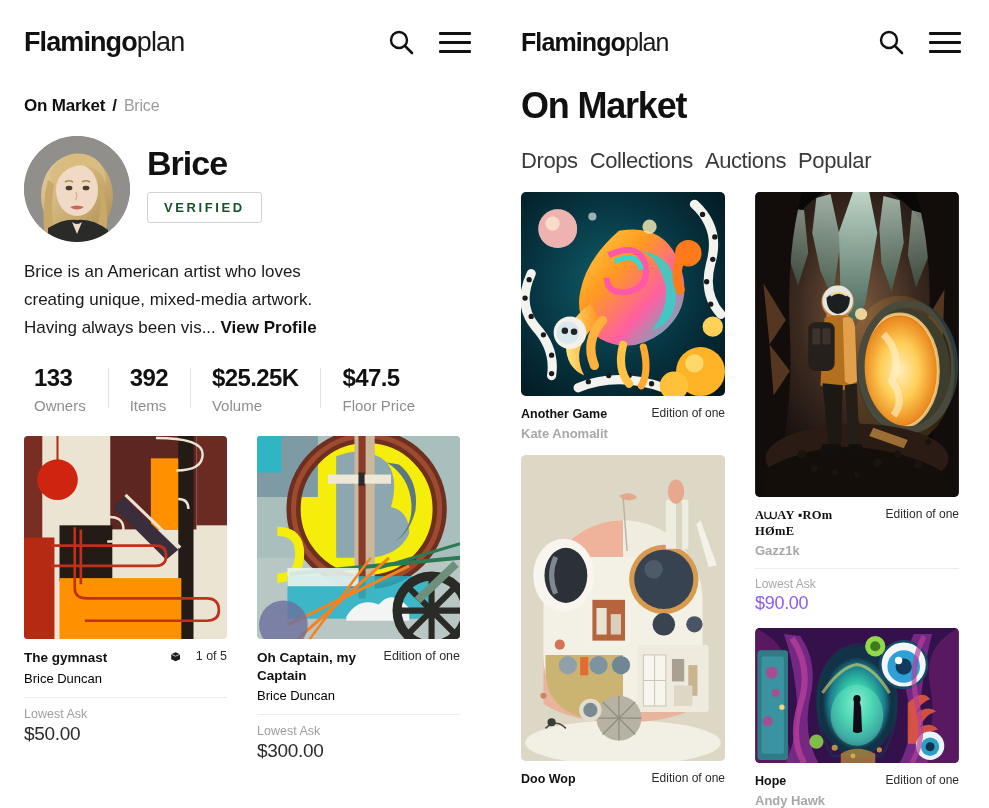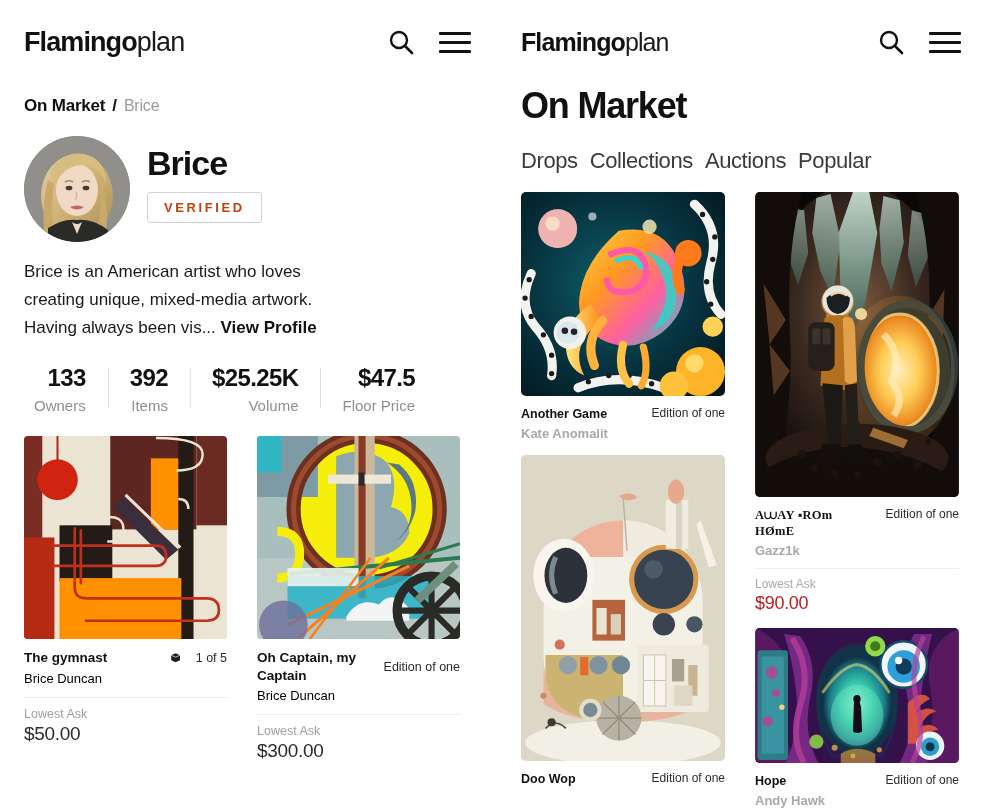--- a/index.html
+++ b/index.html
@@ -52,53 +52,53 @@
     flex: none; overflow: hidden; background: #8d8c88;
     position: relative;
   }
   .avatar svg { display: block; width: 100%; height: 100%; }
   .profile-meta { padding-top: 10px; }
   .profile-name { font-size: 34px; font-weight: bold; letter-spacing: -1px; line-height: 1.05; }
   .verified-badge {
     display: inline-block; margin-top: 10px;
     border: 1px solid #d2d2d2; border-radius: 3px;
     padding: 7px 16px; font-size: 13px; font-weight: bold;
-    letter-spacing: 2.6px; color: #c2410c;
+    letter-spacing: 2.6px; color: #14532d;
   }
   .bio {
     padding: 16px 24px 0; font-size: 17px; line-height: 1.65;
     color: #1a1a1a; max-width: 370px;
   }
   .bio .view-profile { font-weight: bold; color: #111; cursor: pointer; white-space: nowrap; }
 
   
   .stats {
     display: flex; align-items: stretch; padding: 22px 24px 0;
   }
-  .stat { padding: 0 22px; text-align: right; position: relative; }
+  .stat { padding: 0 22px; text-align: left; position: relative; }
   .stat:first-child { padding-left: 10px; }
   .stat + .stat::before {
     content: ""; position: absolute; left: 0; top: 4px; bottom: 6px;
     width: 1px; background: #e2e2e2;
   }
   .stat-value { font-size: 24px; font-weight: bold; letter-spacing: -0.6px; }
   .stat-label { font-size: 15px; color: #8e8e8e; margin-top: 5px; }
 
   
   .left-grid {
     display: flex; gap: 30px; padding: 22px 24px 0;
   }
   .lcard { width: 203px; }
   .lcard-art {
     width: 203px; height: 203px; border-radius: 4px; overflow: hidden;
     background: #eee;
   }
   .lcard-art svg { display: block; width: 100%; height: 100%; }
   .lcard-head {
-    display: flex; justify-content: space-between; align-items: center;
+    display: flex; justify-content: space-between; align-items: flex-start;
     gap: 6px; margin-top: 10px;
   }
   .lcard-title { font-size: 13.5px; font-weight: bold; line-height: 1.3; }
   .lcard-edition {
     font-size: 12.5px; color: #2b2b2b; white-space: nowrap; flex: none;
     display: flex; align-items: center; gap: 15px;
   }
   .stack-icon { width: 11px; height: 11px; display: inline-block; position: relative; flex: none; }
   .lcard-artist { font-size: 13px; color: #000000; margin-top: 4px; }
   .lcard-divider { height: 1px; background: #ececec; margin: 11px 0 9px; }
@@ -125,21 +125,21 @@
   .rcard-head {
     display: flex; justify-content: space-between; align-items: flex-start;
     gap: 22px; margin-top: 10px;
   }
   .rcard-title { font-size: 12.5px; font-weight: bold; line-height: 1.3; }
   .rcard-title.glyph { font-family: Liberation Serif, serif; letter-spacing: 0.3px; }
   .rcard-edition { font-size: 12px; color: #2b2b2b; white-space: nowrap; flex: none; }
   .rcard-artist { font-size: 13px; color: #a8a8a8; margin-top: 4px; font-weight: bold; }
   .rcard-divider { height: 1px; background: #ececec; margin: 10px 0 8px; }
   .rcard-asklabel { font-size: 12px; color: #a8a8a8; }
-  .rcard-price { font-size: 18px; color: #b91c1c; margin-top: 2px; letter-spacing: -0.3px; }
+  .rcard-price { font-size: 18px; color: #8b5cf6; margin-top: 2px; letter-spacing: -0.3px; }
 </style>
 </head>
 <body>
 
 <div class="screens">
 
   <div class="panel panel-left">
 
     <div class="topbar">
       <div class="brand">

